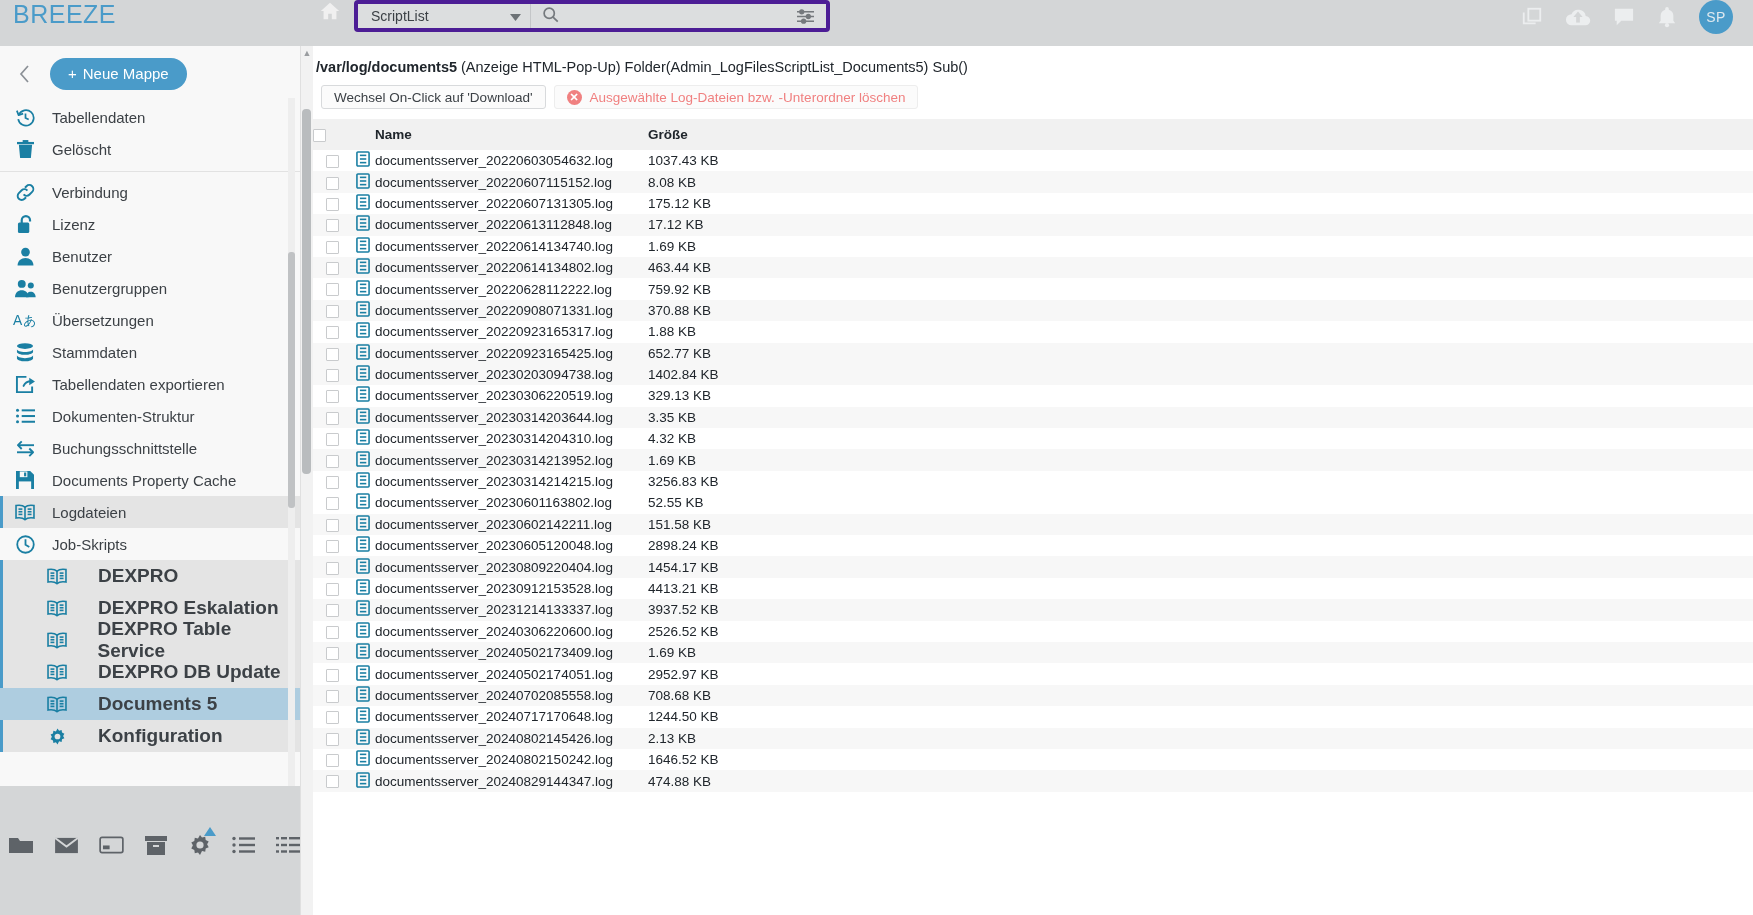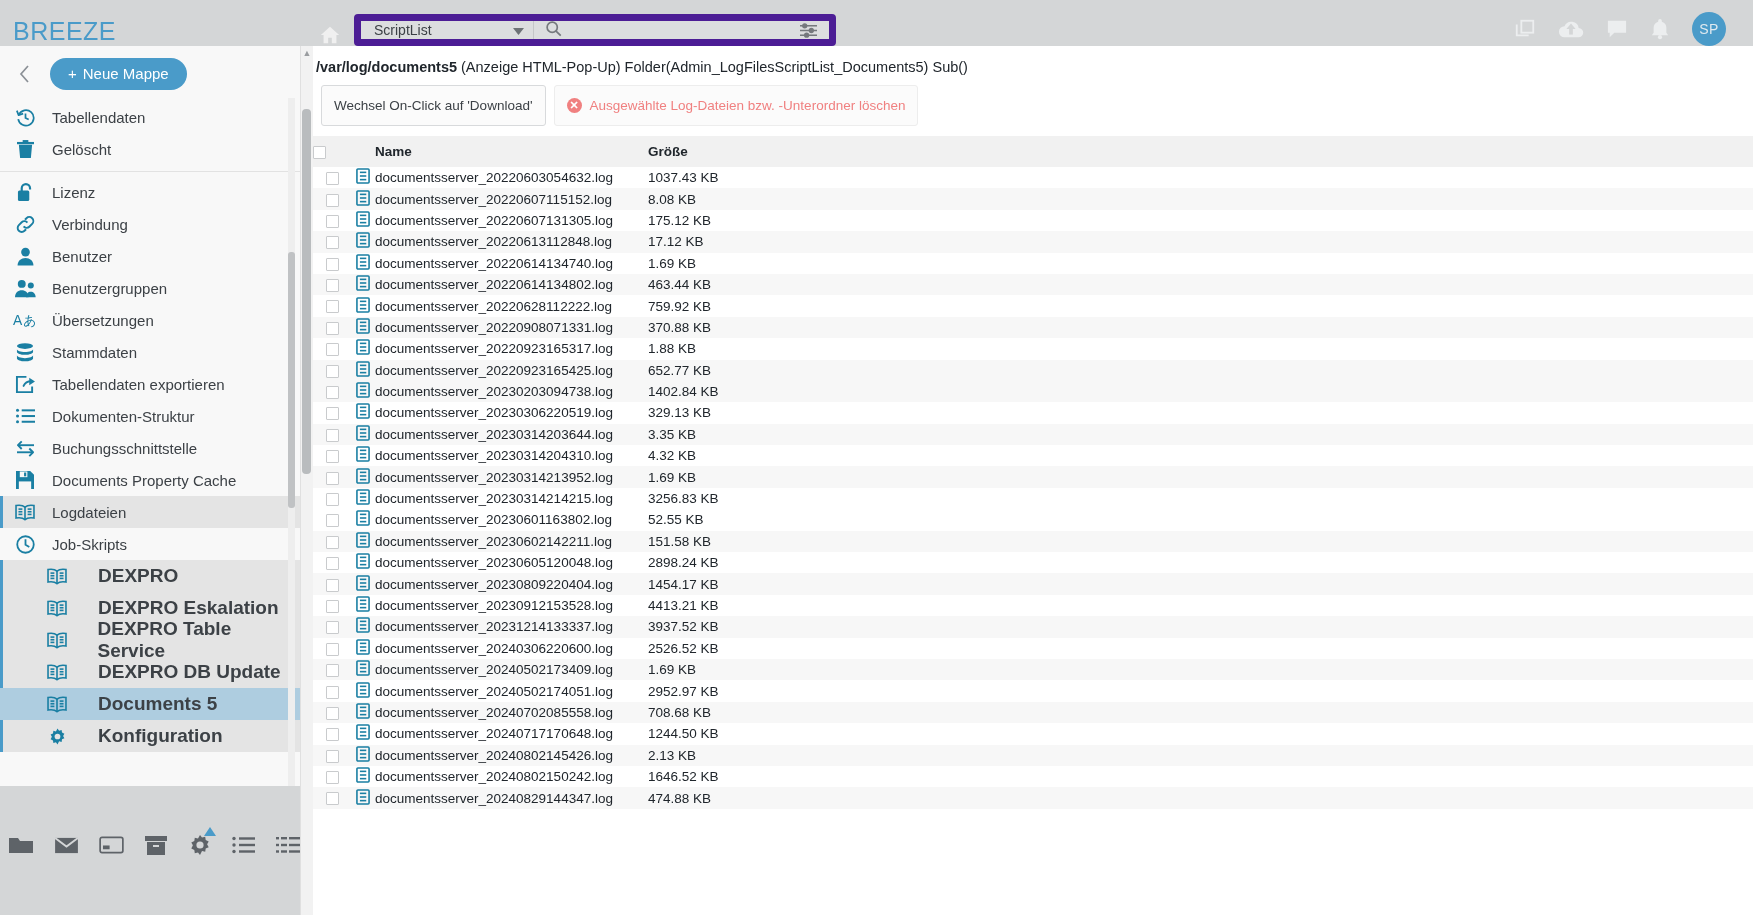--- a/index.html
+++ b/index.html
@@ -10,35 +10,35 @@
     font-family: "Liberation Sans", sans-serif;
     background: #ffffff;
     color: #333a40;
   }
 
   
   #topbar {
     position: absolute; top: 0; left: 0;
     width: 1753px; height: 46px;
     background: #d4d6d7;
-    display: flex; align-items: flex-end;
+    display: flex; align-items: flex-start;
   }
   #brand {
     width: 306px; padding-left: 13px;
     font-size: 25px; letter-spacing: .5px;
     color: #4a9bc9; font-weight: 400;
   }
   #home-btn {
     width: 48px; display: flex; align-items: center; justify-content: center;
     cursor: pointer;
   }
   #searchwrap {
     display: flex; align-items: center;
     height: 32px;
-    border: 7px solid #4c1d95; border-radius: 4px;
+    border: 4px solid #4c1d95; border-radius: 4px;
     background: #dcdedf; overflow: hidden;
   }
   #script-select {
     width: 173px; height: 30px;
     display: flex; align-items: center; justify-content: space-between;
     padding: 0 9px 0 13px;
     font-size: 14px; color: #3c4146;
     border-right: 1px solid #c4c6c8;
     cursor: pointer;
   }
@@ -53,21 +53,21 @@
     font-size: 14px; font-family: inherit;
     width: 170px; color: #3c4146;
   }
   #filter-btn {
     width: 42px; height: 30px;
     display: flex; align-items: center; justify-content: center;
     cursor: pointer;
   }
   #top-icons {
     margin-left: auto; display: flex; align-items: center;
-    gap: 22px; padding-right: 27px;
+    gap: 22px; padding-right: 20px;
   }
   #top-icons .ticon { cursor: pointer; display: flex; align-items: center; }
   #avatar {
     width: 34px; height: 34px; border-radius: 50%;
     background: #4a9bc9; color: #dfe9ef;
     display: flex; align-items: center; justify-content: center;
     font-size: 14px; letter-spacing: .5px; cursor: pointer;
   }
 
   
@@ -158,21 +158,21 @@
     background: #b9bcbe; border-radius: 4px; cursor: pointer;
   }
   #content { position: absolute; left: 12px; top: 0; right: 0; bottom: 0; }
   #crumb {
     padding: 13px 0 0 3px; font-size: 14.5px; color: #20262c;
     white-space: nowrap;
   }
   #crumb b { font-weight: bold; }
   #btnrow { display: flex; gap: 8px; padding: 10px 0 0 8px; }
   .tbtn {
-    height: 41px; padding: 0 12px; border: 1px solid #d8dadc;
+    height: 24px; padding: 0 12px; border: 1px solid #d8dadc;
     border-radius: 3px; background: #fbfbfb;
     font-size: 13.5px; color: #3c4146;
     display: flex; align-items: center; gap: 8px; cursor: pointer;
     font-family: inherit;
   }
   .tbtn.danger { color: #f08080; border-color: #ededed; }
   .circle-x {
     width: 15px; height: 15px; border-radius: 50%; background: #f08080;
     color: #fff; font-size: 11px; line-height: 15px; text-align: center;
     font-weight: bold;
@@ -305,35 +305,35 @@
             <path d="M2 5h14l-1.3 14H3.3z"></path>
             <rect x="0" y="2" width="18" height="2.4"></rect>
             <rect x="6" y="0" width="6" height="2.4"></rect>
           </svg>
         </span>
         <span>Gelöscht</span>
       </div>
       <div class="side-sep"></div>
       <div class="side-item">
         <span class="ico">
+          <svg width="19" height="19" viewBox="0 0 20 20" fill="none" stroke="#1a7fa3" stroke-width="2">
+            <path d="M8 12a4 4 0 0 0 6 .4l3-3a4.2 4.2 0 0 0-6-6l-1.6 1.6"></path>
+            <path d="M12 8a4 4 0 0 0-6-.4l-3 3a4.2 4.2 0 0 0 6 6L10.6 15"></path>
+          </svg>
+        </span>
+        <span>Verbindung</span>
+      </div>
+      <div class="side-item">
+        <span class="ico">
           <svg width="17" height="20" viewBox="0 0 18 20" fill="#1a7fa3">
             <rect x="1" y="8.5" width="12" height="11" rx="1.6"></rect>
             <path d="M5 9V6a4.4 4.4 0 0 1 8.8 0v1.4" fill="none" stroke="#1a7fa3" stroke-width="2.3"></path>
           </svg>
         </span>
         <span>Lizenz</span>
-      </div>
-      <div class="side-item">
-        <span class="ico">
-          <svg width="19" height="19" viewBox="0 0 20 20" fill="none" stroke="#1a7fa3" stroke-width="2">
-            <path d="M8 12a4 4 0 0 0 6 .4l3-3a4.2 4.2 0 0 0-6-6l-1.6 1.6"></path>
-            <path d="M12 8a4 4 0 0 0-6-.4l-3 3a4.2 4.2 0 0 0 6 6L10.6 15"></path>
-          </svg>
-        </span>
-        <span>Verbindung</span>
       </div>
       <div class="side-item">
         <span class="ico">
           <svg width="17" height="19" viewBox="0 0 18 20" fill="#1a7fa3">
             <circle cx="9" cy="5.3" r="4.6"></circle>
             <path d="M0.6 19.5c0-5 3.8-8 8.4-8s8.4 3 8.4 8z"></path>
           </svg>
         </span>
         <span>Benutzer</span>
       </div>

